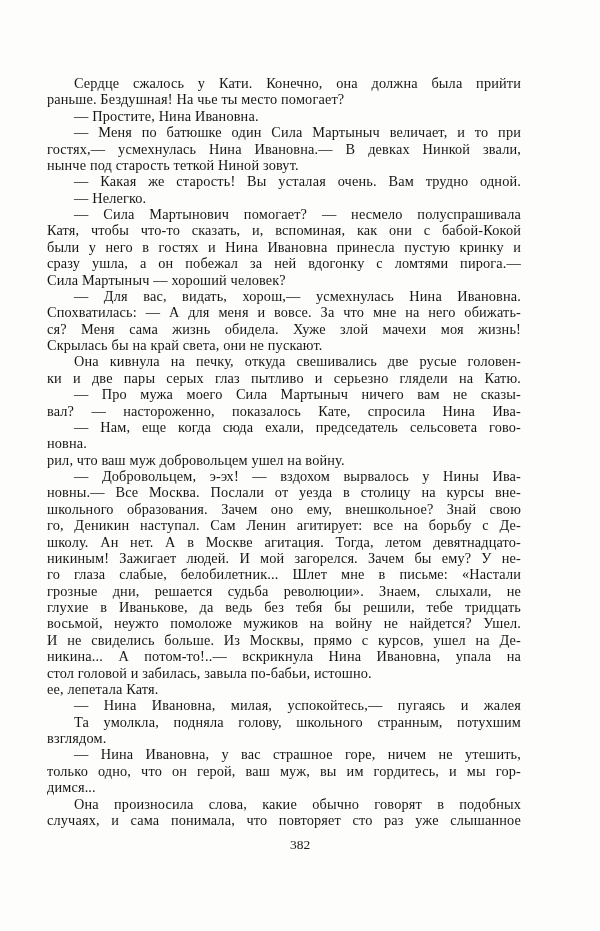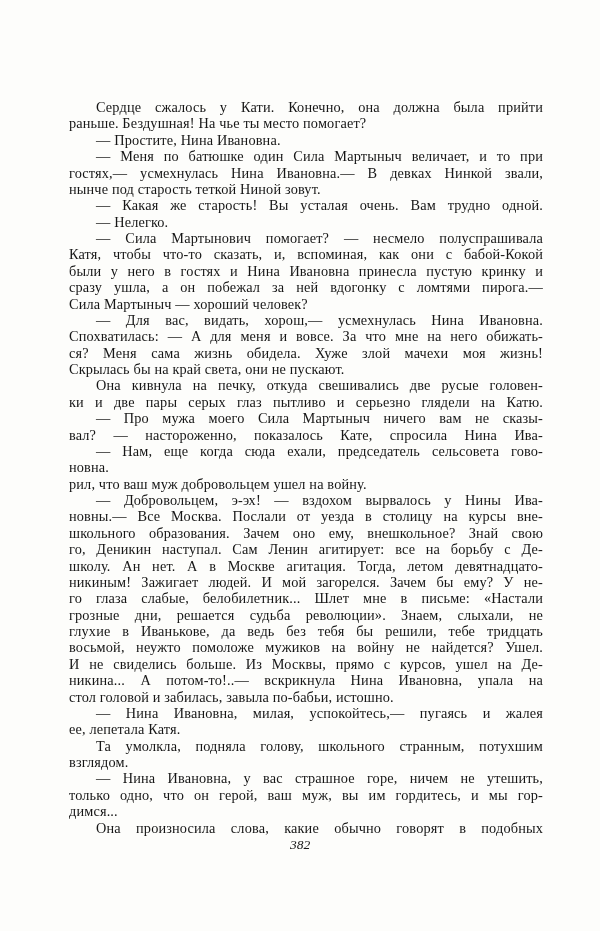--- a/index.html
+++ b/index.html
@@ -14,24 +14,23 @@
     color: var(--ink, #161616);
     overflow: hidden;
   }
   .book-page {
     position: relative;
     width: 600px;
     height: 931px;
   }
   .text-block {
     position: absolute;
-    left: 69px;
+    left: 47px;
     top: 75px;
     width: 474px;
-    margin-top: 24px;
   }
   .line {
     height: 16.39px;
     line-height: 16.39px;
     font-size: 14.3px;
     letter-spacing: 0.15px;
     text-align: justify;
     text-align-last: justify;
     white-space: nowrap-normal;
     overflow: hidden;
@@ -43,21 +42,20 @@
     text-align-last: left;
   }
   .page-number {
     position: absolute;
     top: 836px;
     left: 63px;
     width: 474px;
     text-align: center;
     font-size: 13.5px;
     line-height: 17px;
-    font-style: italic;
   }
 </style>
 </head>
 <body style="--paper: #fdfdfb; --ink: #161616;">
 
 <div class="book-page">
   <div class="text-block" id="text-block">
       <div class="line first">Сердце сжалось у Кати. Конечно, она должна была прийти</div>
       <div class="line end">раньше. Бездушная! На чье ты место помогает?</div>
       <div class="line first end">— Простите, Нина Ивановна.</div>
@@ -88,23 +86,24 @@
       <div class="line">го, Деникин наступал. Сам Ленин агитирует: все на борьбу с Де-</div>
       <div class="line">школу. Ан нет. А в Москве агитация. Тогда, летом девятнадцато-</div>
       <div class="line">никиным! Зажигает людей. И мой загорелся. Зачем бы ему? У не-</div>
       <div class="line">го глаза слабые, белобилетник... Шлет мне в письме: «Настали</div>
       <div class="line">грозные дни, решается судьба революции». Знаем, слыхали, не</div>
       <div class="line">глухие в Иванькове, да ведь без тебя бы решили, тебе тридцать</div>
       <div class="line">восьмой, неужто помоложе мужиков на войну не найдется? Ушел.</div>
       <div class="line">И не свиделись больше. Из Москвы, прямо с курсов, ушел на Де-</div>
       <div class="line">никина... А потом-то!..— вскрикнула Нина Ивановна, упала на</div>
       <div class="line end">стол головой и забилась, завыла по-бабьи, истошно.</div>
+      <div class="line end">ее, лепетала Катя.</div>
       <div class="line first">— Нина Ивановна, милая, успокойтесь,— пугаясь и жалея</div>
-      <div class="line end">ее, лепетала Катя.</div>
       <div class="line first">Та умолкла, подняла голову, школьного странным, потухшим</div>
       <div class="line end">взглядом.</div>
       <div class="line first">— Нина Ивановна, у вас страшное горе, ничем не утешить,</div>
       <div class="line">только одно, что он герой, ваш муж, вы им гордитесь, и мы гор-</div>
       <div class="line end">димся...</div>
       <div class="line first">Она произносила слова, какие обычно говорят в подобных</div>
+      <div class="line">случаях, и сама понимала, что повторяет сто раз уже слышанное</div>
     </div>
   <div class="page-number">382</div>
 </div>
 
 </body></html>

